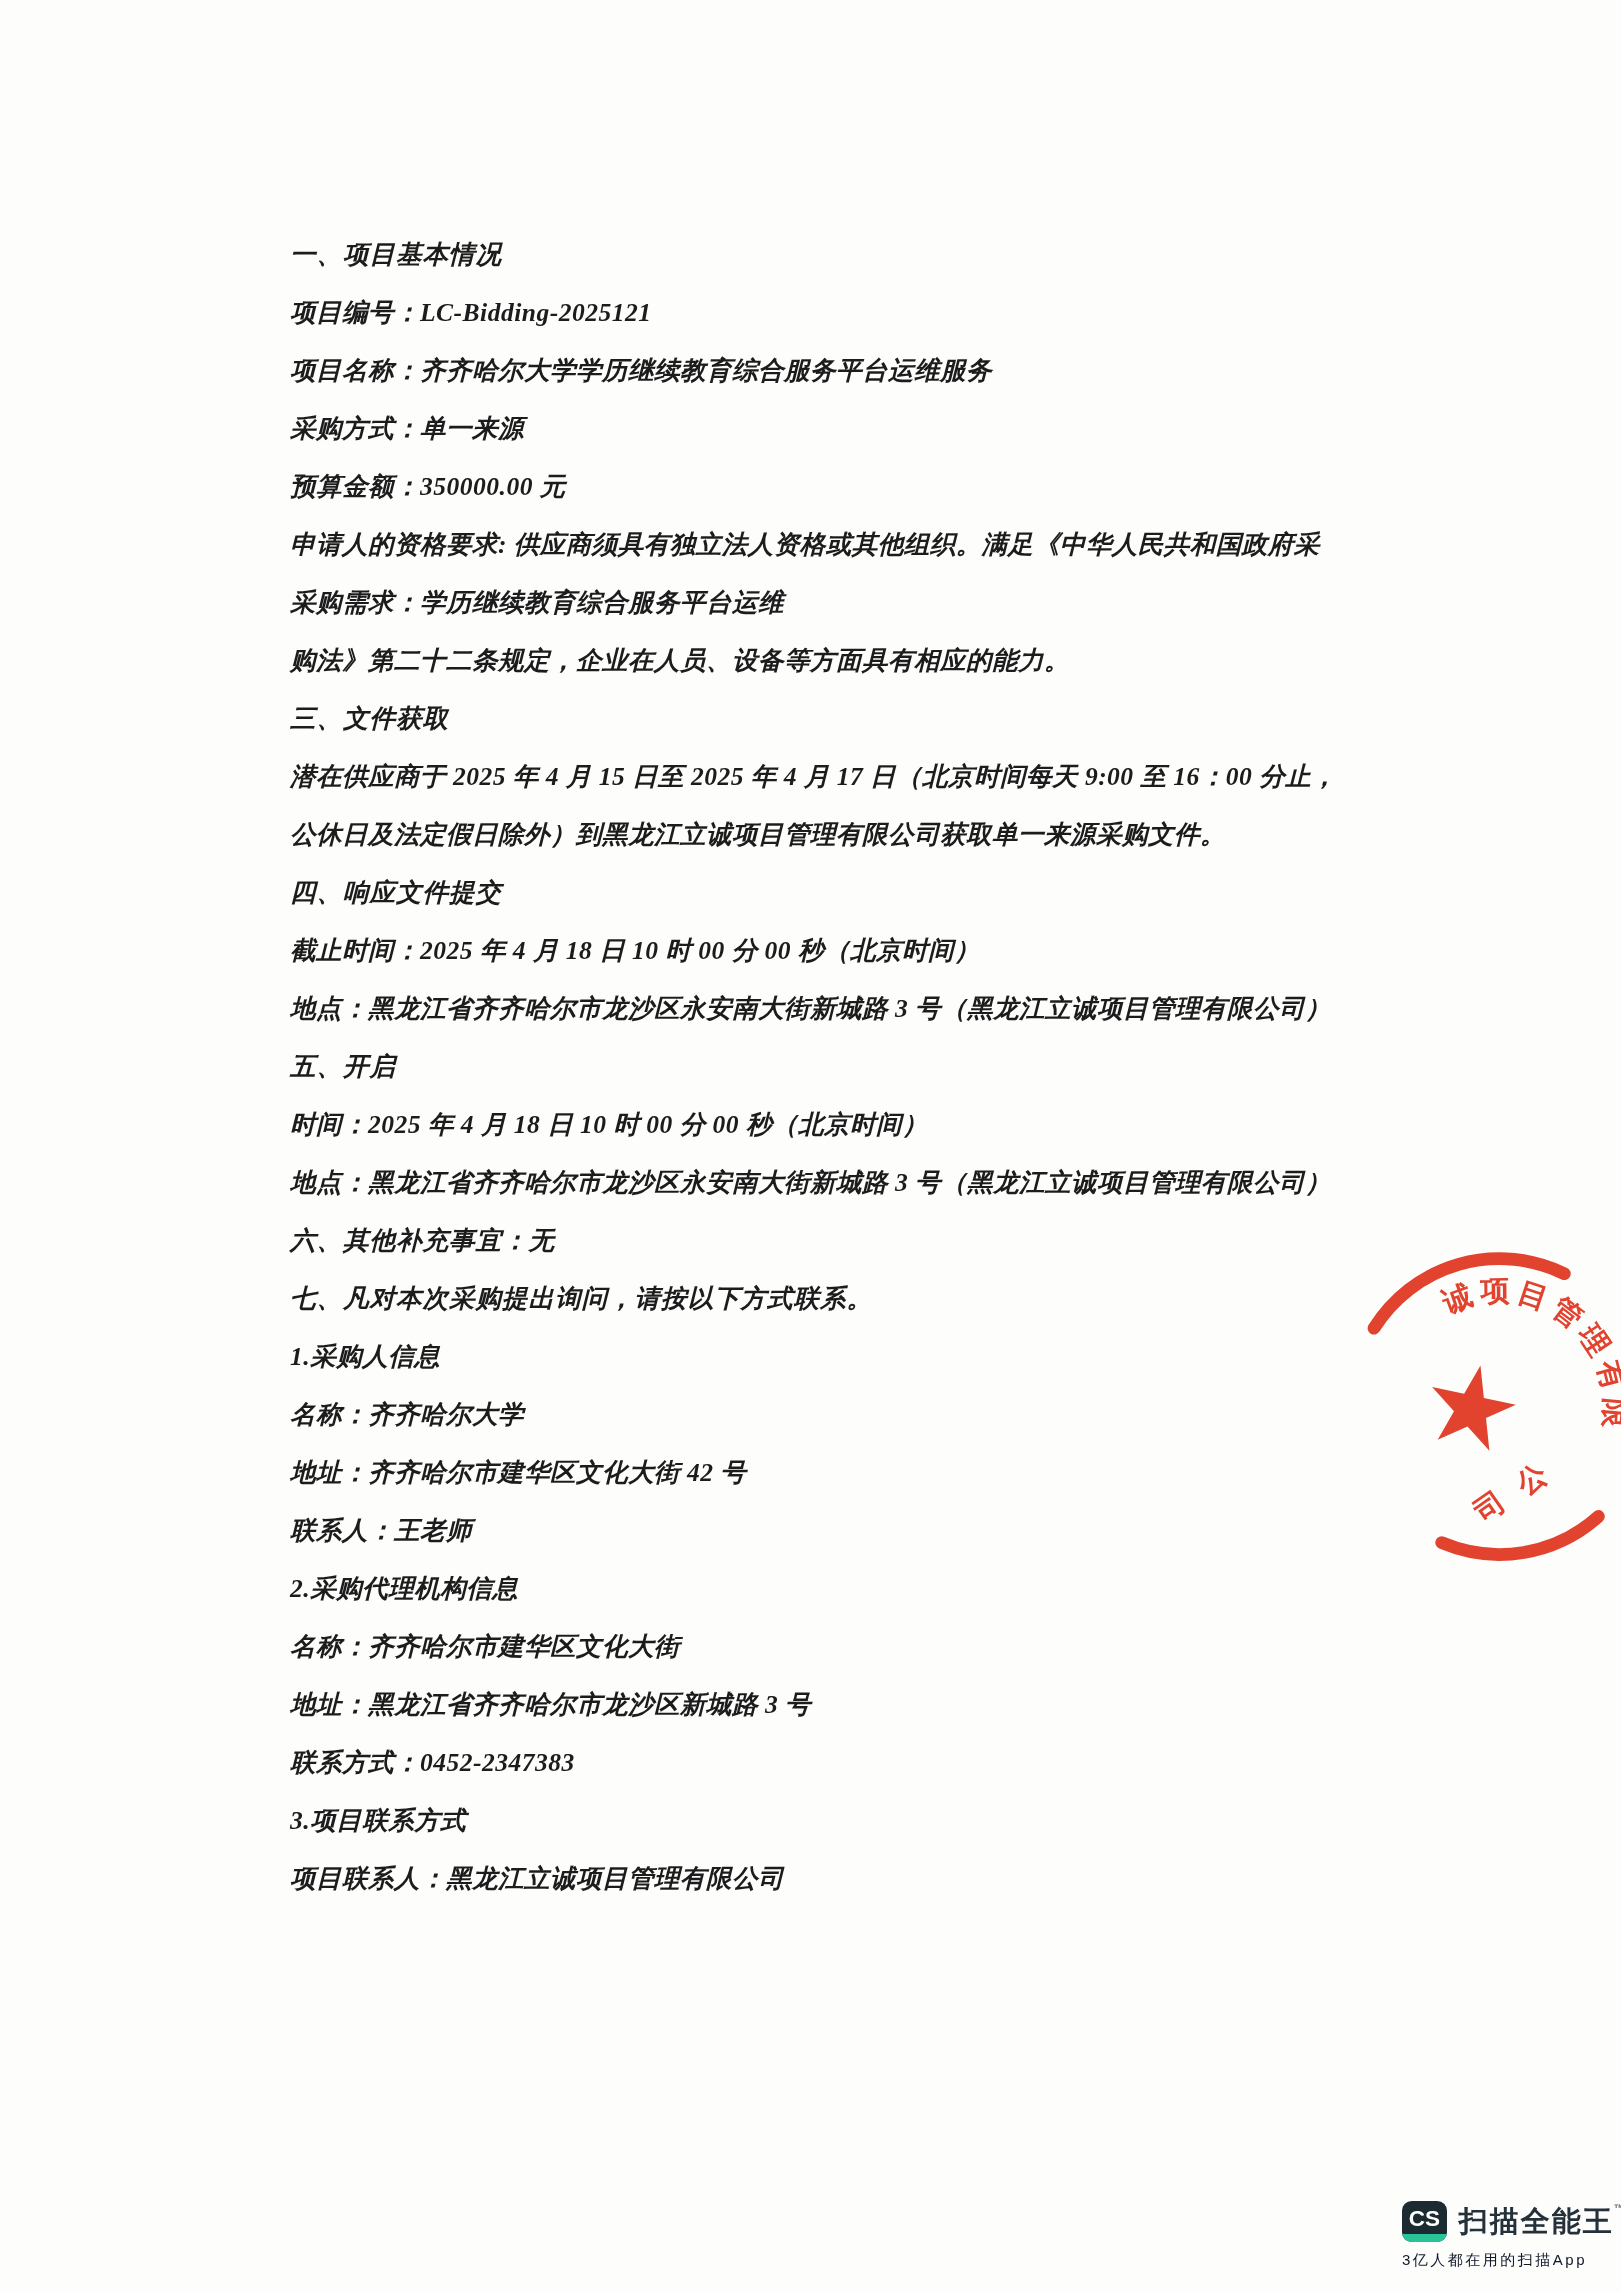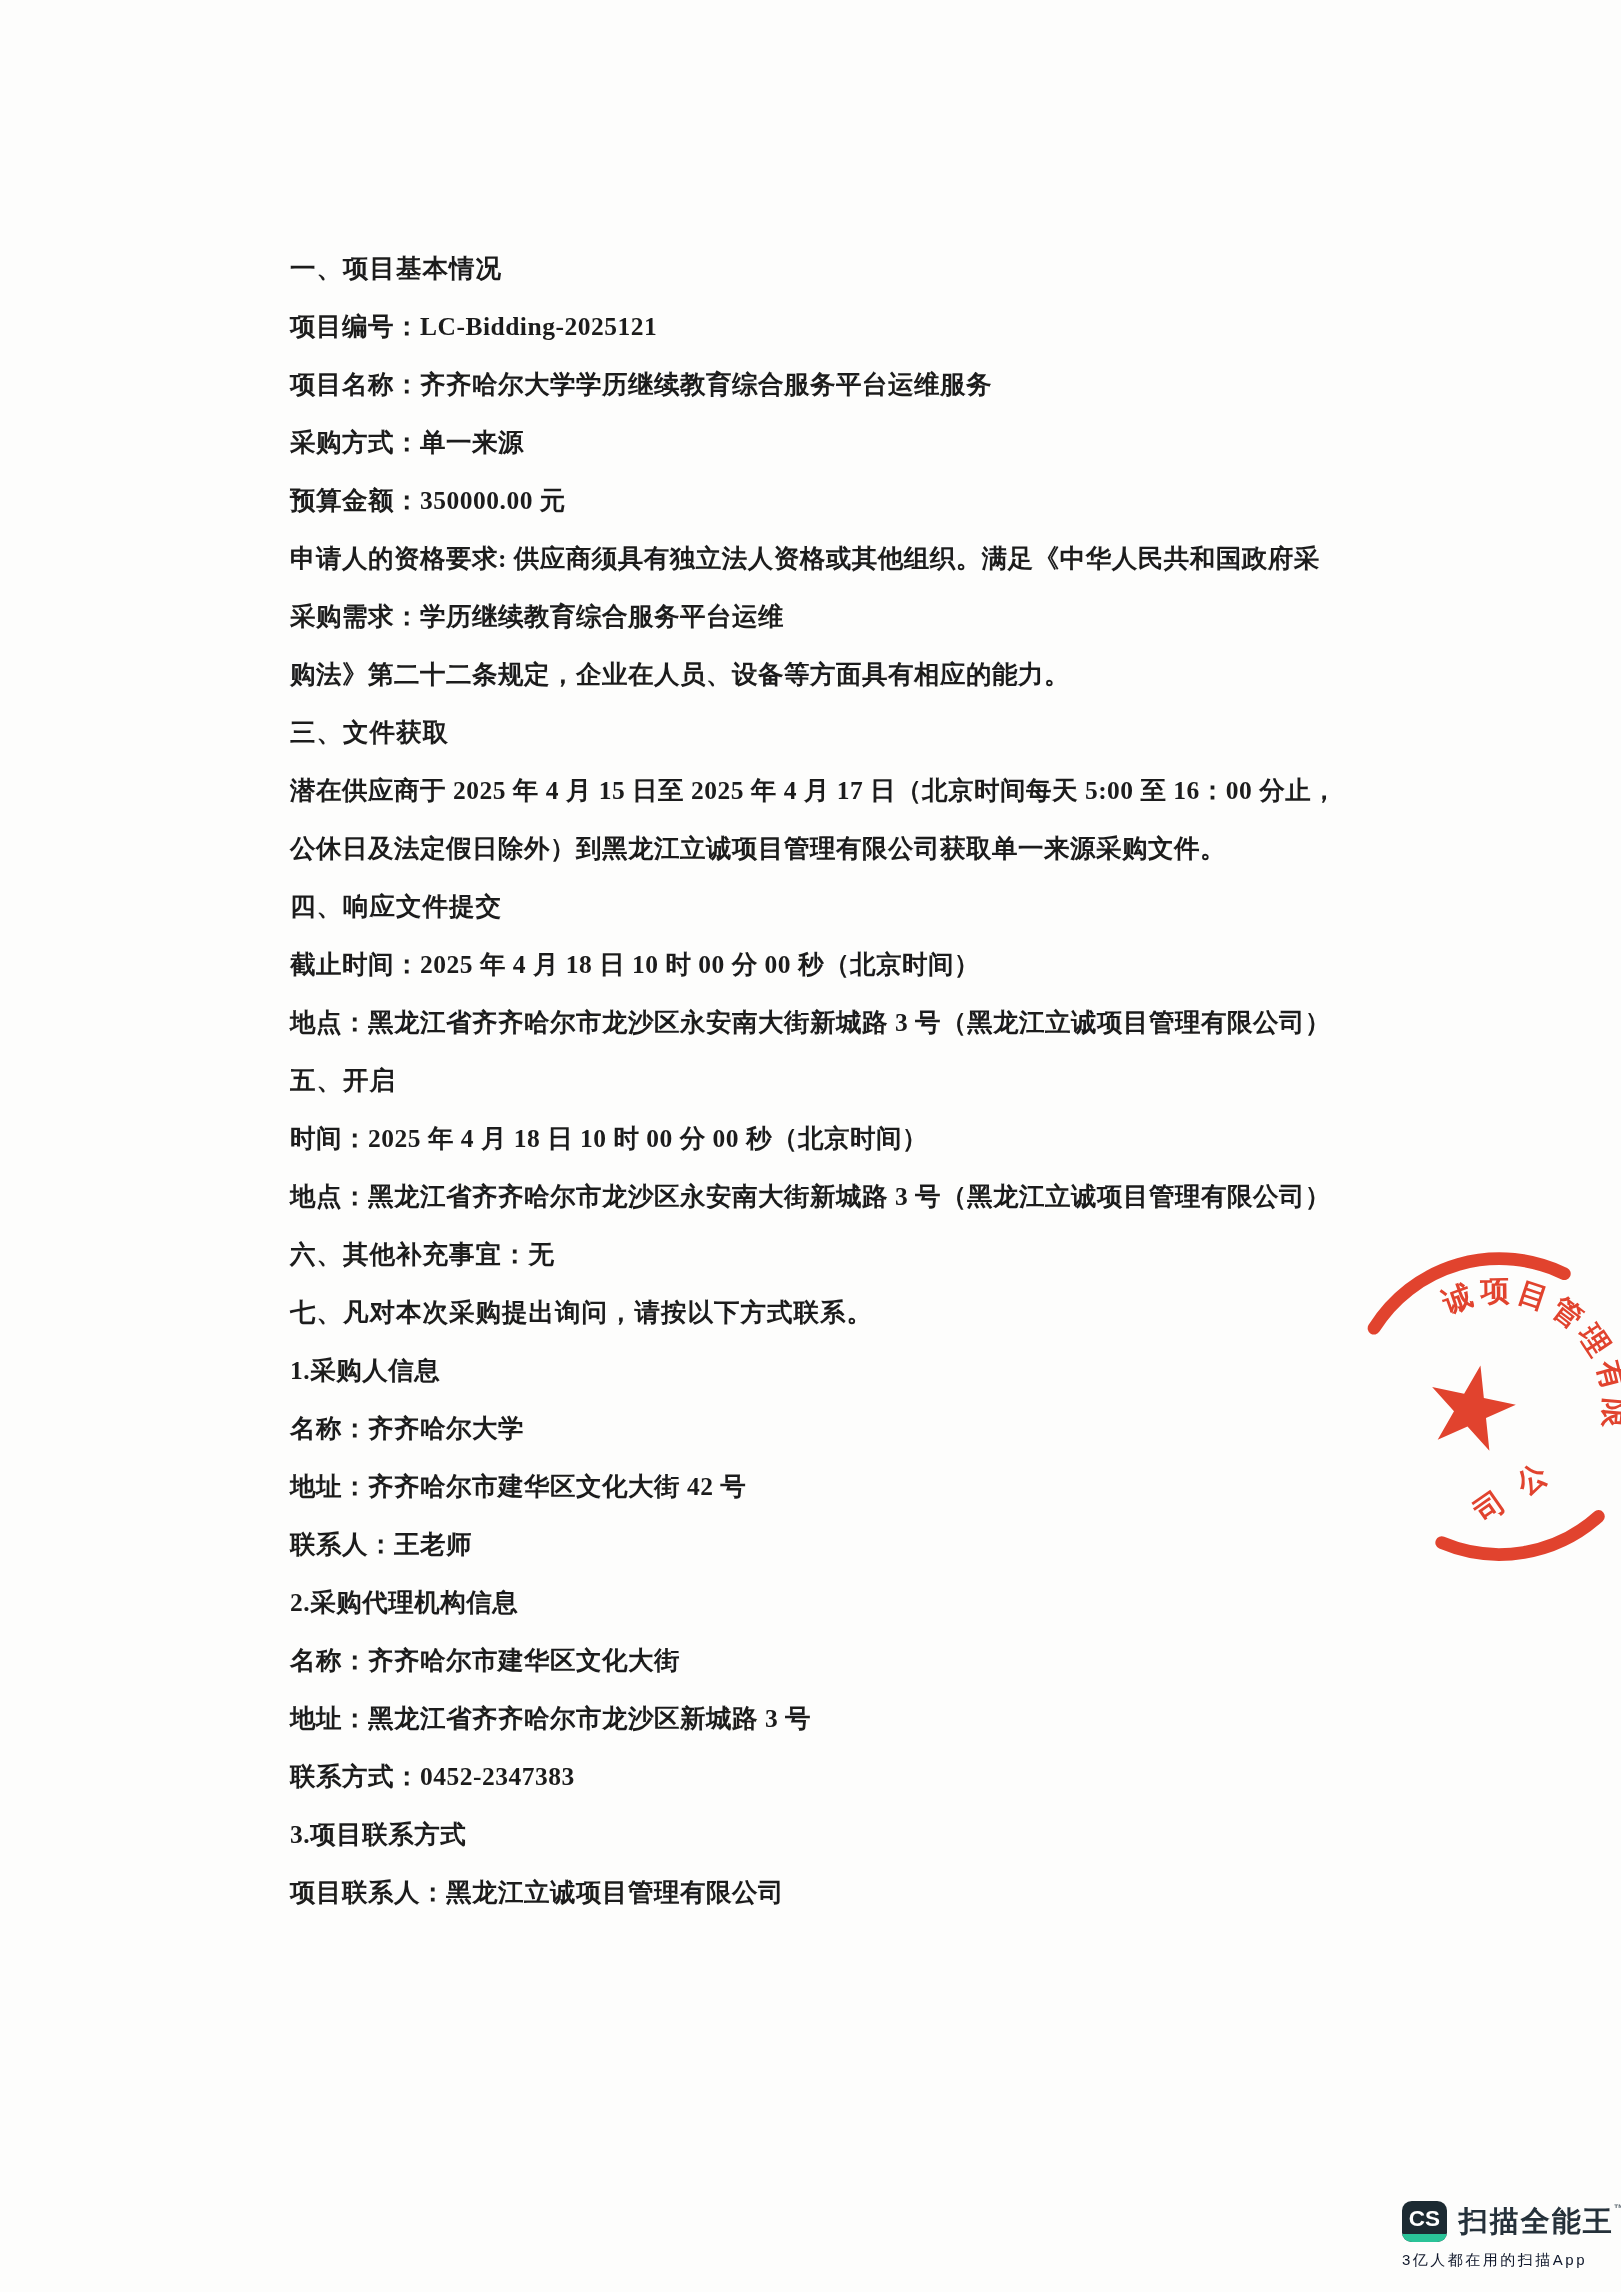--- a/index.html
+++ b/index.html
@@ -8,22 +8,23 @@
     width:1621px;
     height:2293px;
     background:#fdfdfc;
     overflow:hidden;
     font-family:"Liberation Serif","DejaVu Serif",serif;
   }
   
   .doc-body{
     position:absolute;
     left:290px;
-    top:240px;
+    top:226px;
     width:1098px;
+    font-style:italic;
   }
   .doc-line{
     height:58px;
     line-height:58px;
     font-size:25.5px;
     font-weight:600;
     color:#1c1c1c;
     white-space:nowrap;
     letter-spacing:0.5px;
   }
@@ -128,21 +129,21 @@
   <div class="doc-body">
       <div class="doc-line heading">一、项目基本情况</div>
       <div class="doc-line">项目编号：LC-Bidding-2025121</div>
       <div class="doc-line">项目名称：齐齐哈尔大学学历继续教育综合服务平台运维服务</div>
       <div class="doc-line">采购方式：单一来源</div>
       <div class="doc-line">预算金额：350000.00 元</div>
       <div class="doc-line">申请人的资格要求: 供应商须具有独立法人资格或其他组织。满足《中华人民共和国政府采</div>
       <div class="doc-line">采购需求：学历继续教育综合服务平台运维</div>
       <div class="doc-line">购法》第二十二条规定，企业在人员、设备等方面具有相应的能力。</div>
       <div class="doc-line heading">三、文件获取</div>
-      <div class="doc-line">潜在供应商于 2025 年 4 月 15 日至 2025 年 4 月 17 日（北京时间每天 5:00 至 16：00 分止，</div>
+      <div class="doc-line">潜在供应商于 2025 年 4 月 15 日至 2025 年 4 月 17 日（北京时间每天 9:00 至 16：00 分止，</div>
       <div class="doc-line">公休日及法定假日除外）到黑龙江立诚项目管理有限公司获取单一来源采购文件。</div>
       <div class="doc-line heading">四、响应文件提交</div>
       <div class="doc-line">截止时间：2025 年 4 月 18 日 10 时 00 分 00 秒（北京时间）</div>
       <div class="doc-line">地点：黑龙江省齐齐哈尔市龙沙区永安南大街新城路 3 号（黑龙江立诚项目管理有限公司）</div>
       <div class="doc-line heading">五、开启</div>
       <div class="doc-line">时间：2025 年 4 月 18 日 10 时 00 分 00 秒（北京时间）</div>
       <div class="doc-line">地点：黑龙江省齐齐哈尔市龙沙区永安南大街新城路 3 号（黑龙江立诚项目管理有限公司）</div>
       <div class="doc-line heading">六、其他补充事宜：无</div>
       <div class="doc-line heading">七、凡对本次采购提出询问，请按以下方式联系。</div>
       <div class="doc-line">1.采购人信息</div>

